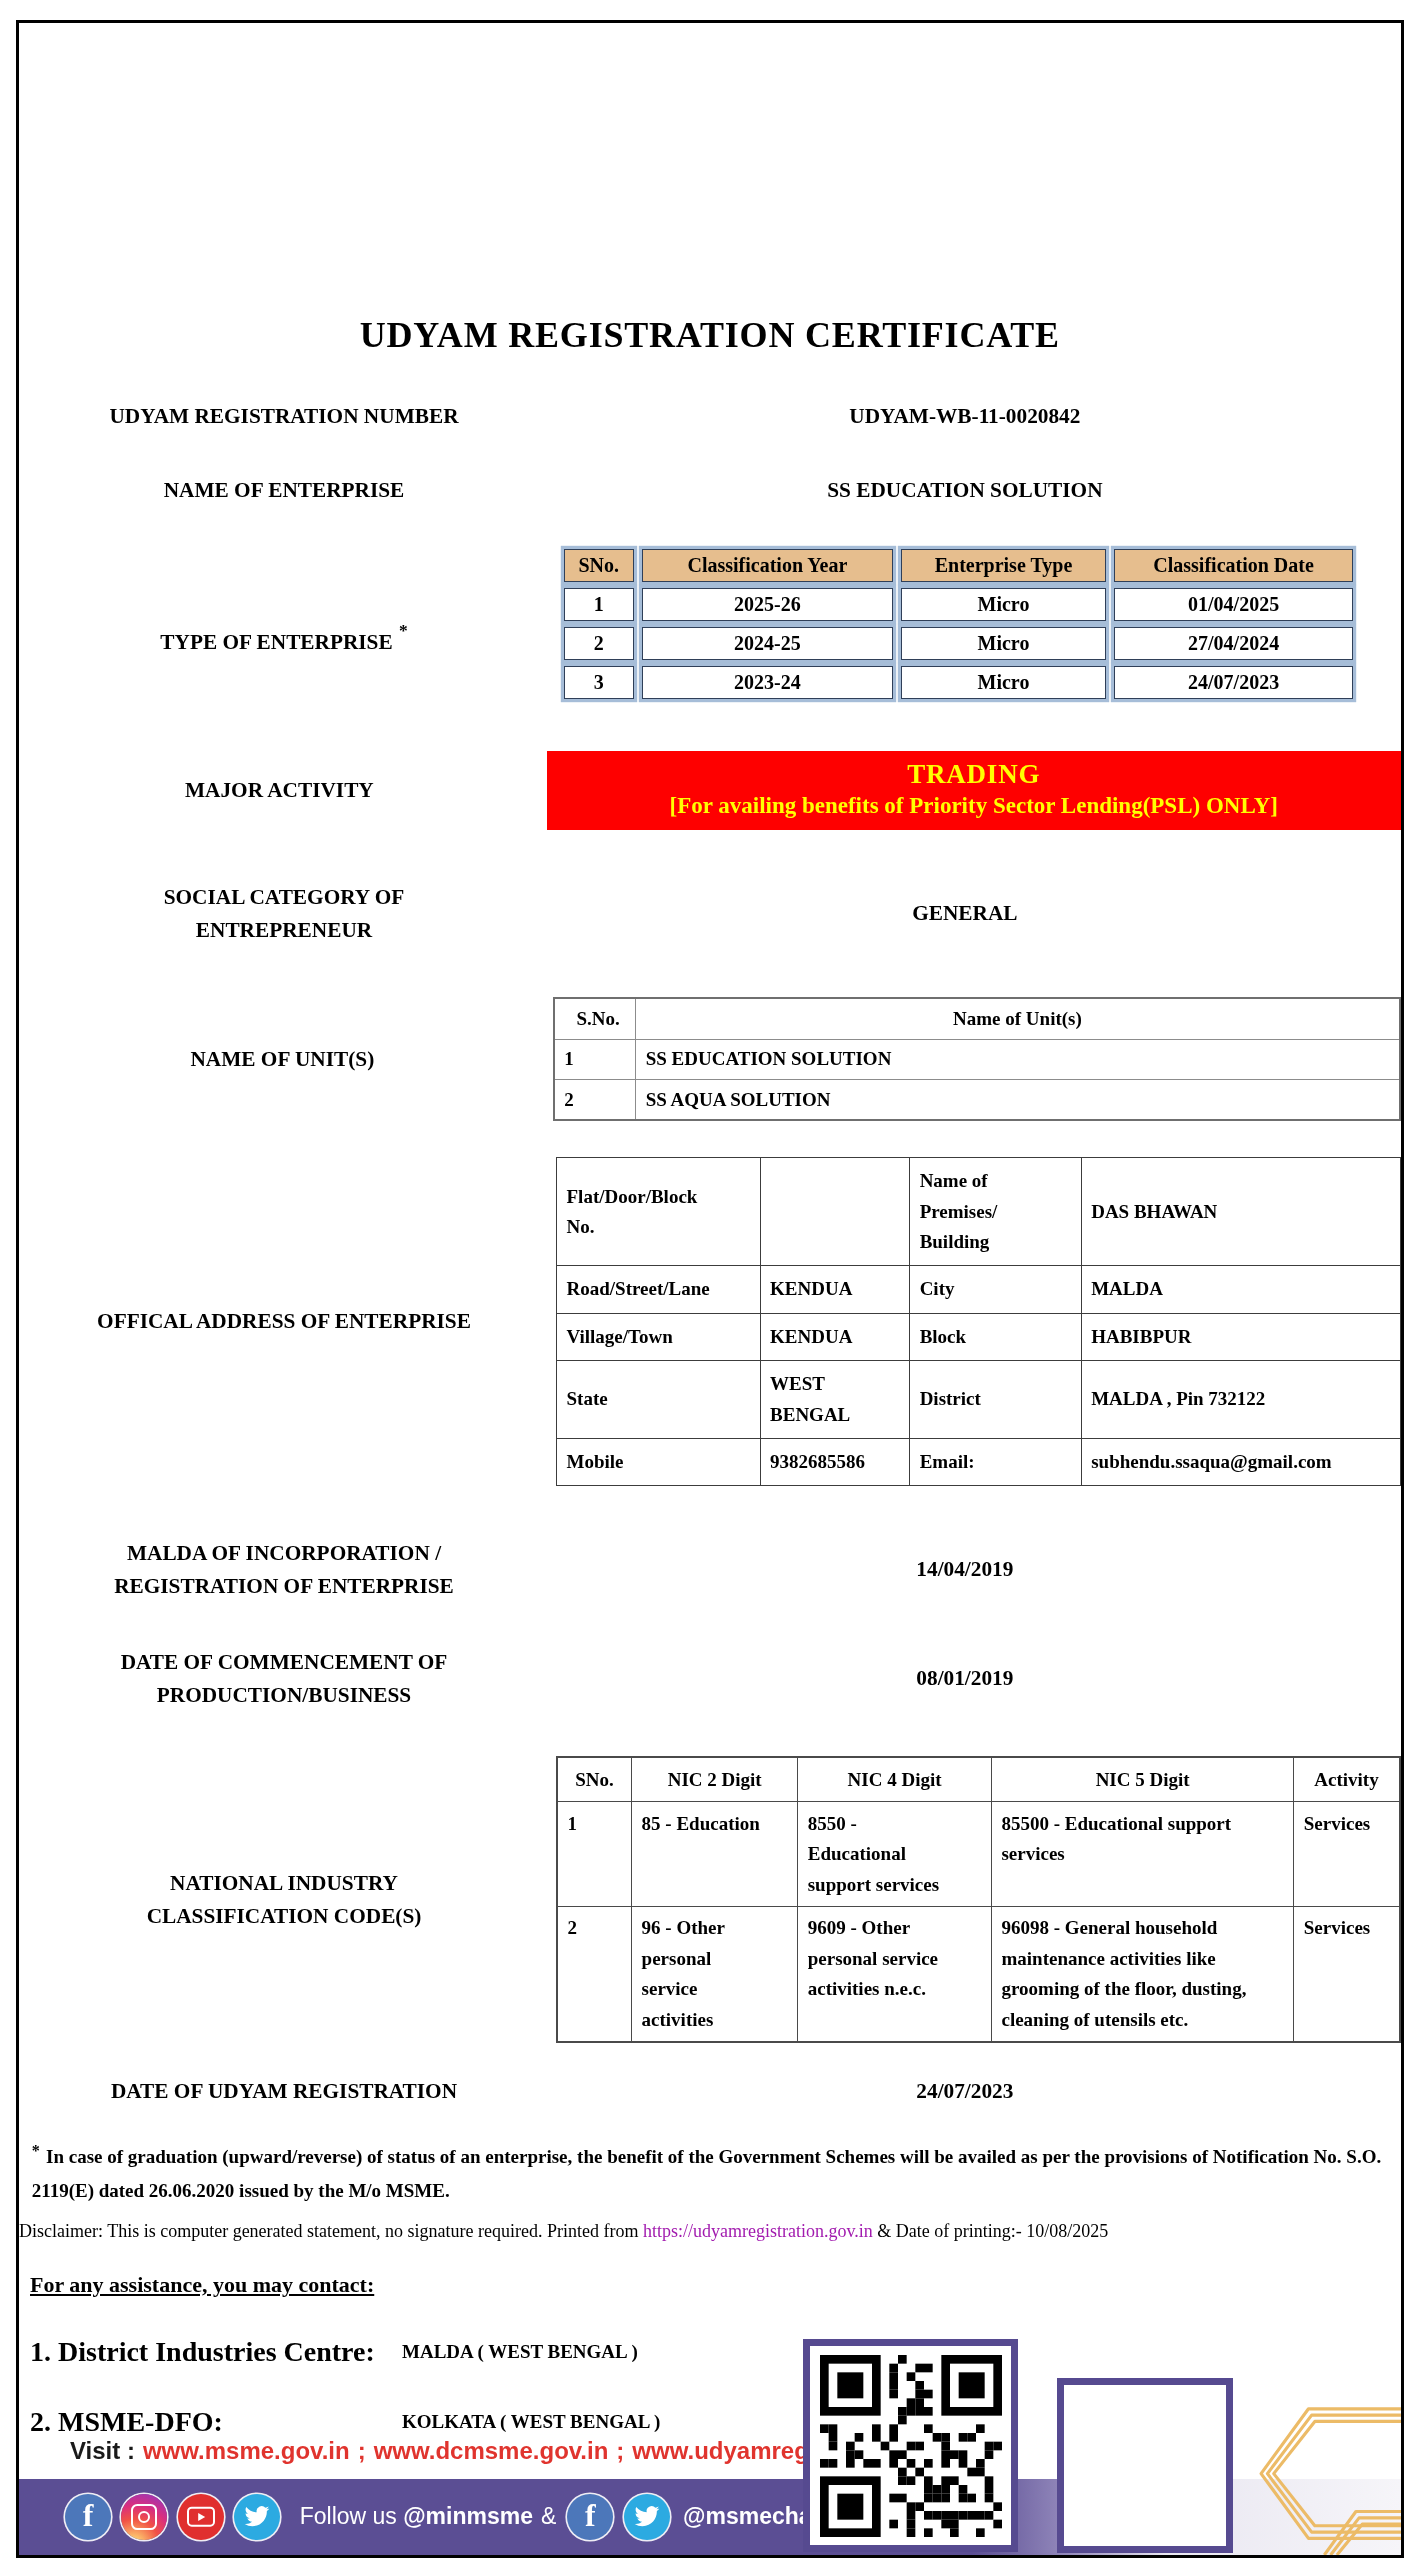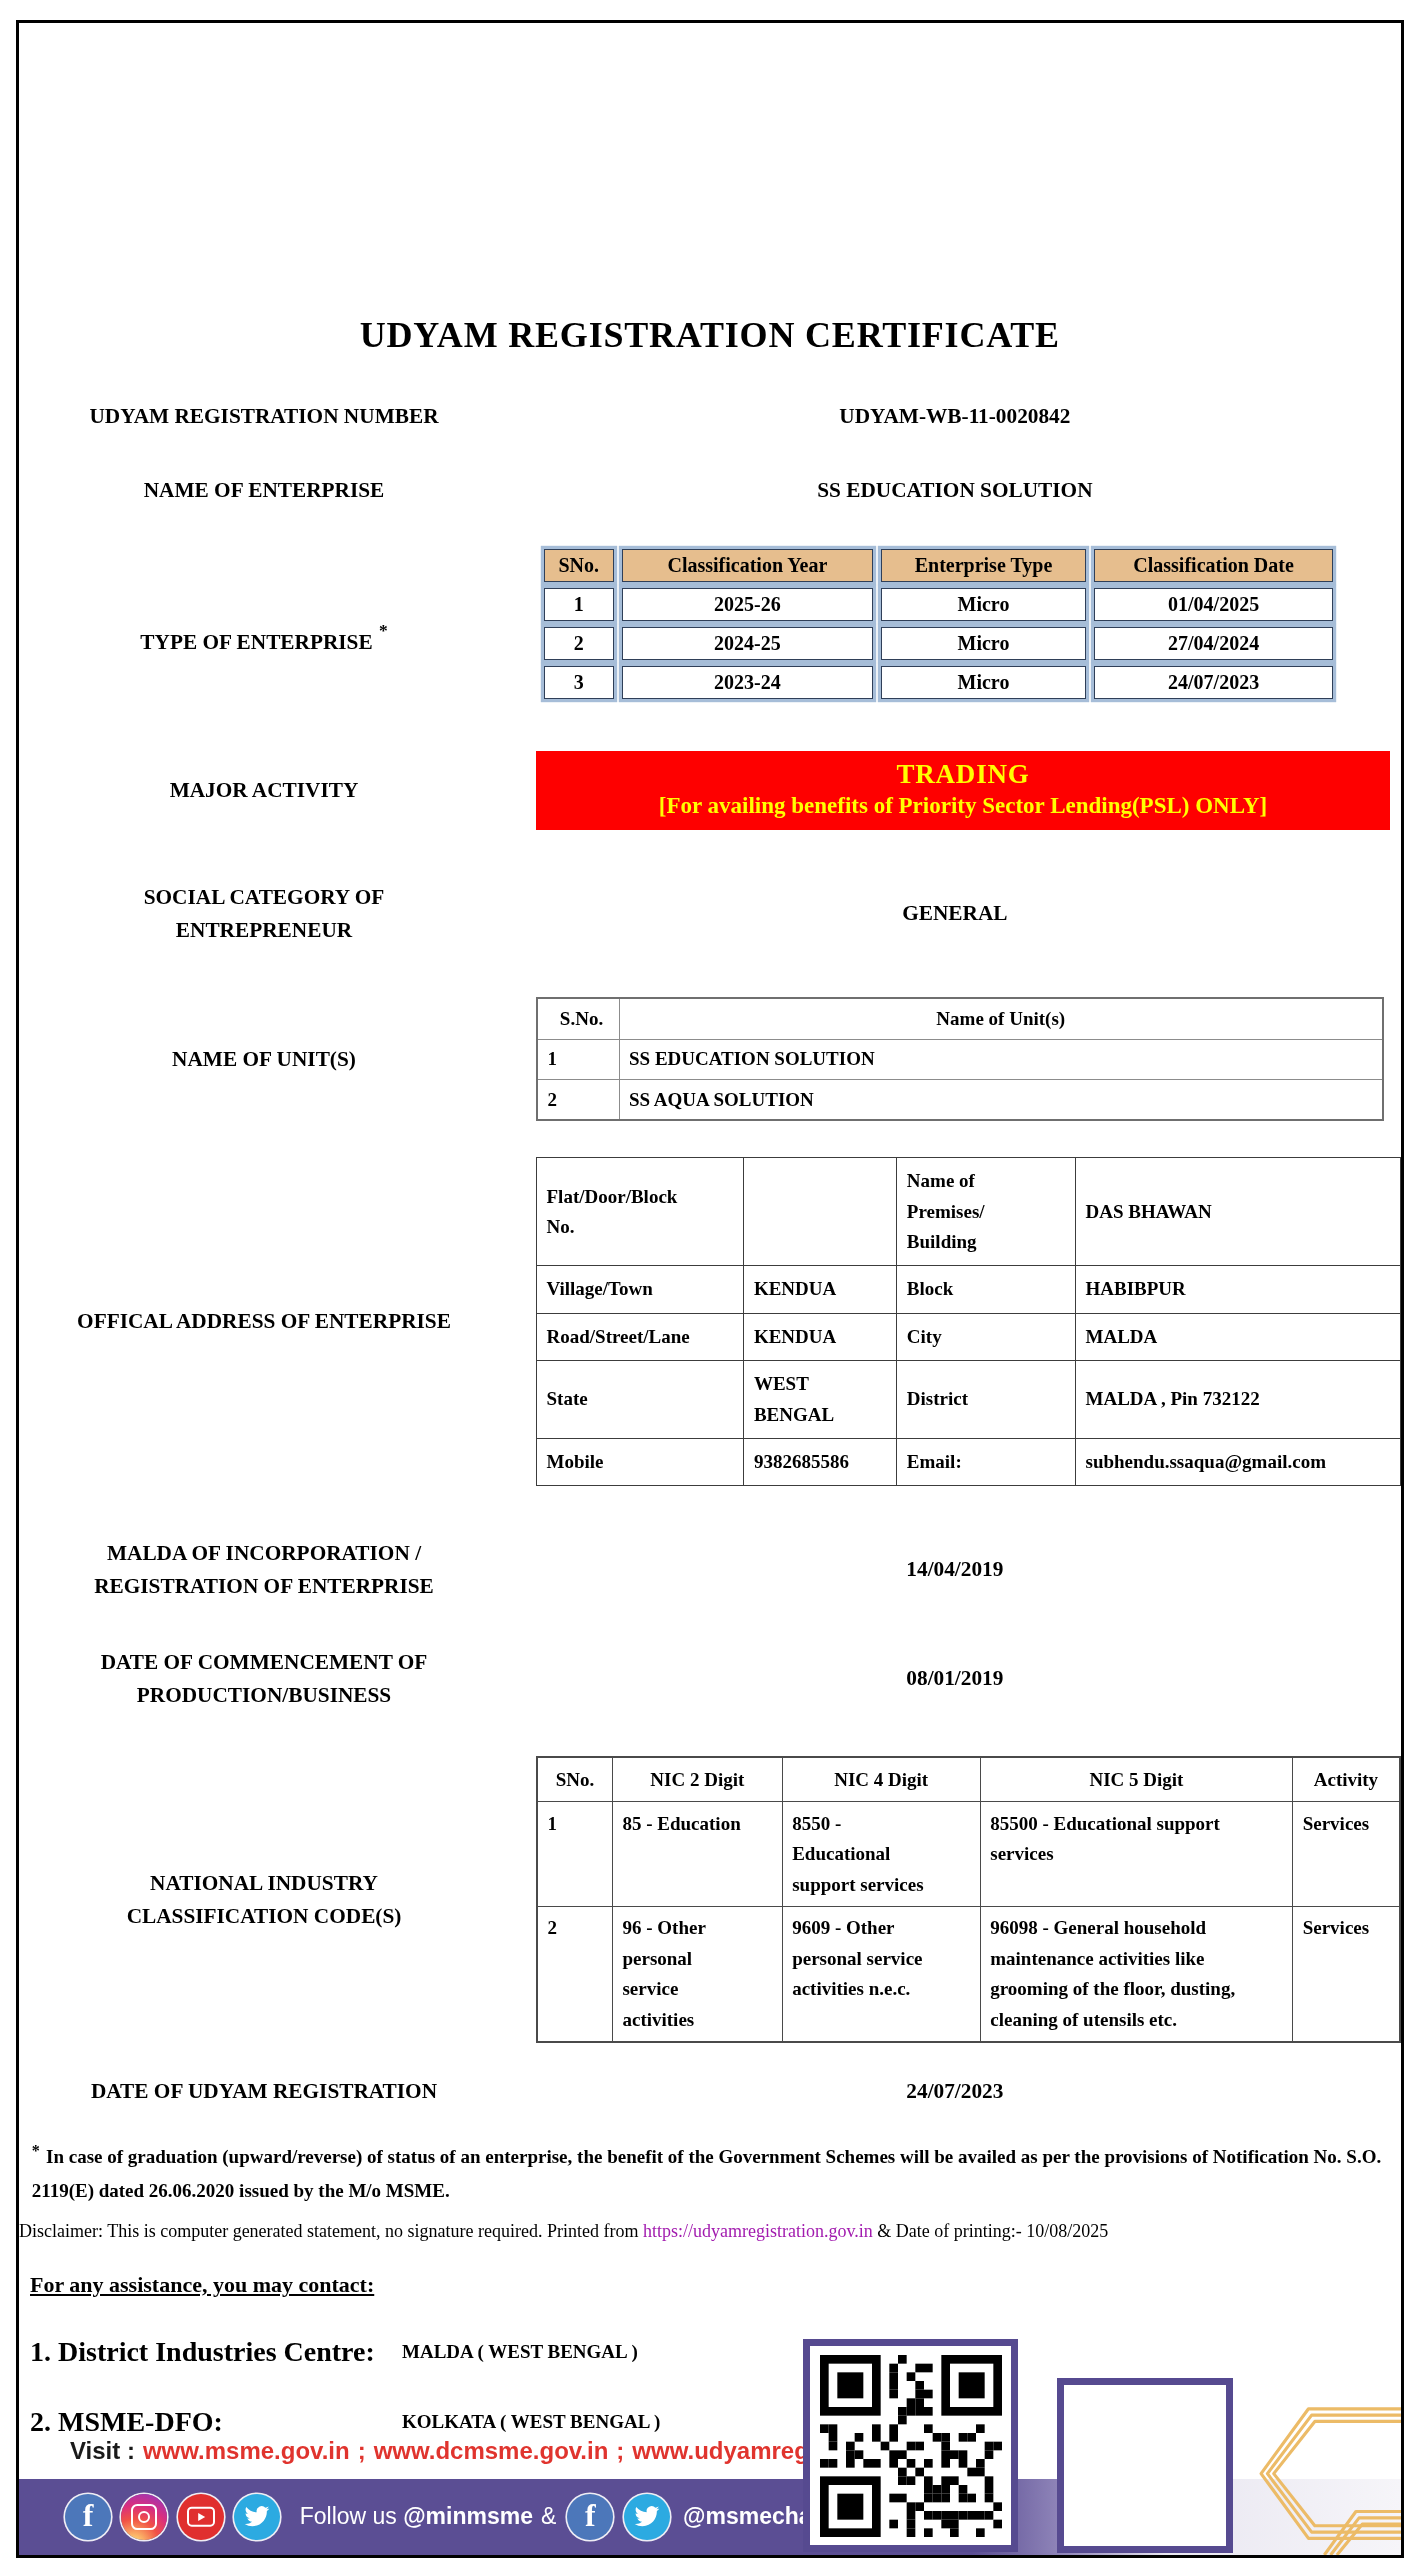--- a/index.html
+++ b/index.html
@@ -4,21 +4,21 @@
 <style>
   html,body{margin:0;padding:0;background:#fff;}
   .page{position:relative;width:1411px;height:2576px;background:#fff;overflow:hidden;
         font-family:"Liberation Serif",serif;color:#000;}
   .frame{position:absolute;left:16px;top:20px;right:7.1px;bottom:18px;border:3.2px solid #000;}
   .content{position:absolute;left:19px;top:23px;right:10.3px;}
 
   .title{margin-top:291px;text-align:center;font-size:36px;font-weight:bold;letter-spacing:0.8px;}
 
   .row{display:flex;align-items:center;}
-  .lbl{width:490px;display:flex;justify-content:center;align-items:center;}
+  .lbl{width:490px;display:flex;justify-content:center;align-items:center;padding-left:20px;}
   .lbl .t{font-weight:bold;font-size:21.3px;text-align:center;white-space:pre-line;line-height:1.55;}
   .lbl sup{font-size:17.4px;margin-left:6.3px;position:relative;top:-4.7px;}
   .val{flex:1;display:flex;justify-content:center;align-items:center;}
   .val .v{font-weight:bold;font-size:21.3px;text-align:center;}
   .tableval{justify-content:flex-start;padding-left:27px;}
 
   .r-urn{margin-top:44px;}
   .r-name{margin-top:41px;}
   .r-class{margin-top:36px;}
   .r-major{margin-top:46px;}
@@ -231,30 +231,30 @@
               <tr>
             <td class="c0">Flat/Door/Block
 No.</td>
             <td class="c1"></td>
             <td class="c2">Name of
 Premises/
 Building</td>
             <td class="c3">DAS BHAWAN</td>
           </tr>
           <tr>
+            <td>Road/Street/Lane</td>
+            <td>KENDUA</td>
+            <td>City</td>
+            <td>MALDA</td>
+          </tr>
+          <tr>
             <td>Village/Town</td>
             <td>KENDUA</td>
             <td>Block</td>
             <td>HABIBPUR</td>
-          </tr>
-          <tr>
-            <td>Road/Street/Lane</td>
-            <td>KENDUA</td>
-            <td>City</td>
-            <td>MALDA</td>
           </tr>
           <tr>
             <td>State</td>
             <td>WEST
 BENGAL</td>
             <td>District</td>
             <td>MALDA , Pin 732122</td>
           </tr>
           <tr>
             <td>Mobile</td>

